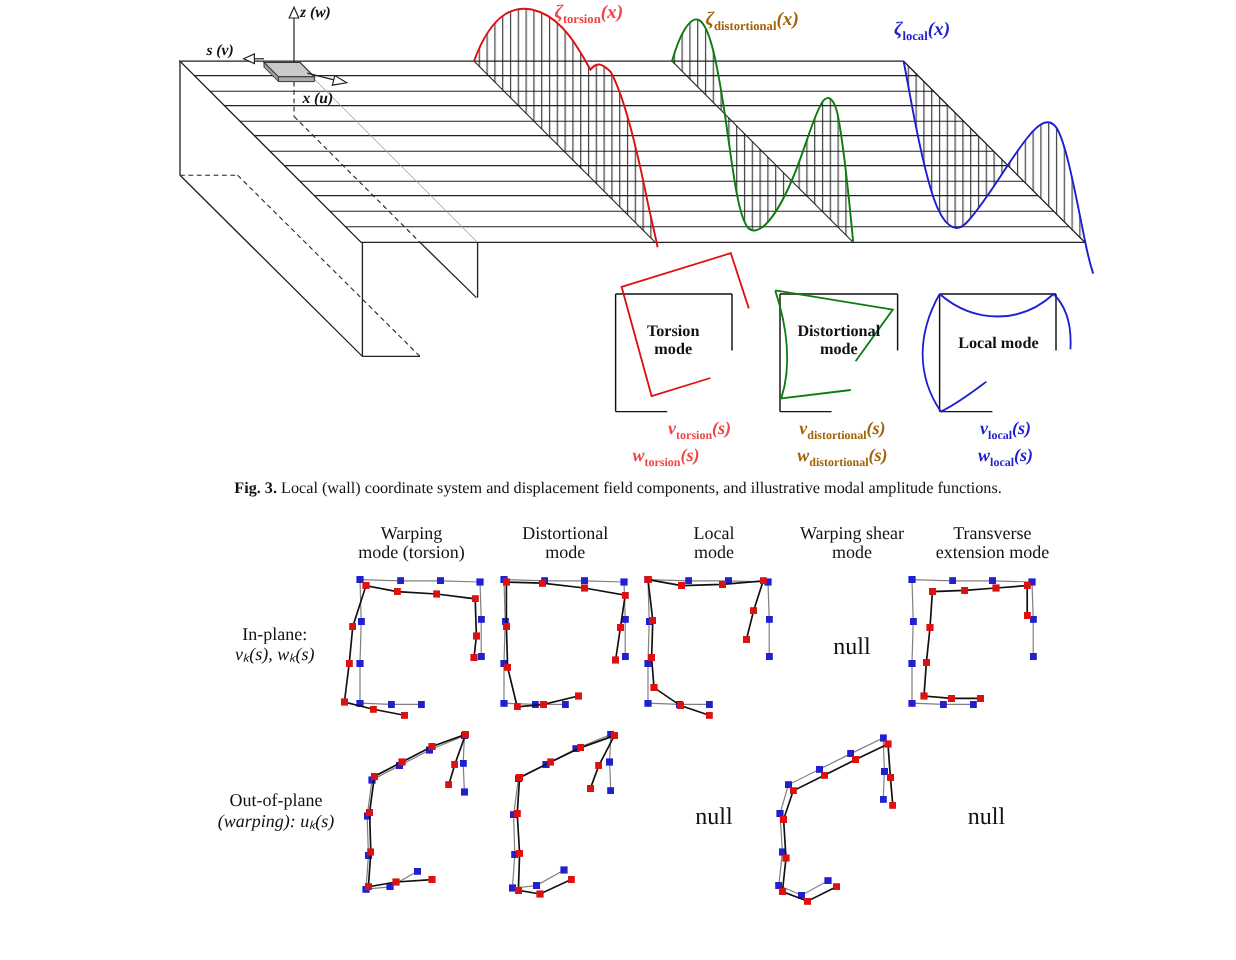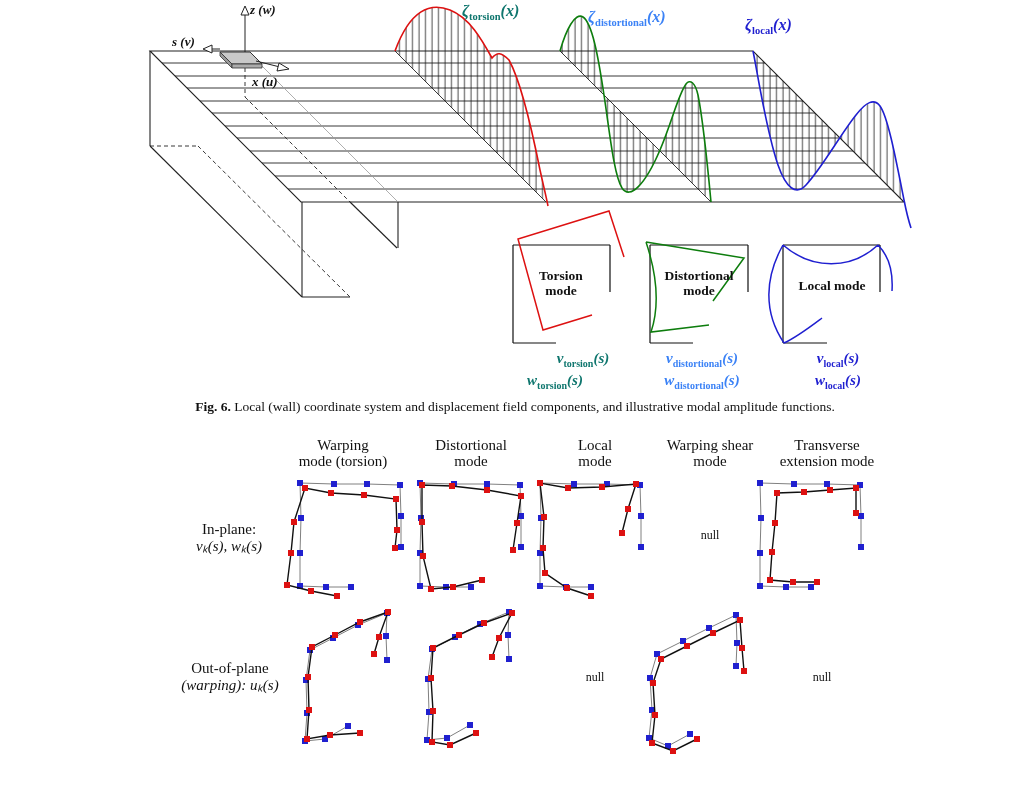--- a/index.html
+++ b/index.html
@@ -3,34 +3,34 @@
 <meta charset="utf-8">
 <style>
   html,body{margin:0;padding:0;background:#ffffff;}
   .page{position:relative;width:1030px;height:800px;background:#ffffff;overflow:hidden;
         font-family:"Liberation Serif", serif;color:#111;}
   svg{position:absolute;left:0;top:0;}
   .lbl{position:absolute;white-space:nowrap;}
   .axis-lbl{font-size:13px;font-weight:bold;font-style:italic;}
   .zeta{font-size:16px;font-weight:bold;font-style:italic;}
   .zeta sub{font-size:10.5px;font-style:normal;font-weight:bold;}
-  .zeta-red{color:#0f766e;}
-  .zeta-green{color:#3b82f6;}
+  .zeta-red{color:#ef4444;}
+  .zeta-green{color:#a16207;}
   .zeta-blue{color:#1f1fd0;}
   .mode-title{font-size:13.5px;font-weight:bold;text-align:center;line-height:15px;transform:translateX(-50%);}
   .vw{font-size:15px;font-weight:bold;font-style:italic;text-align:center;transform:translateX(-50%);}
   .vw sub{font-size:10px;font-style:normal;}
   .caption{font-size:13.5px;}
   .caption .cap-label{font-weight:bold;}
   .fig2-caption{left:0;width:1030px;text-align:center;}
   .fig3-caption{left:25px;width:980px;text-align:justify;white-space:normal;}
   .col-head{font-size:15px;text-align:center;line-height:16px;transform:translateX(-50%);}
   .row-head{font-size:15px;text-align:center;line-height:17px;transform:translateX(-50%);}
   .row-head .math{font-style:italic;}
-  .null-lbl{font-size:12px;transform:translateX(-50%);}
+  .null-lbl{font-size:20px;transform:translateX(-50%);}
 </style>
 </head>
 <body>
 
 <div class="page">
 
   <svg width="1030" height="800" viewBox="0 0 1030 800">
     <defs>
       <pattern id="vh" width="6.5" height="8" patternUnits="userSpaceOnUse">
         <path d="M3,0 V8" stroke="#111" stroke-width="0.8"></path>
@@ -174,21 +174,21 @@
       <div>Local mode</div>
     </div>
 
   <div class="lbl vw zeta-red" style="left:583px;top:350px;"><span>v</span><sub>torsion</sub><span>(s)</span></div>
   <div class="lbl vw zeta-red" style="left:555px;top:372px;"><span>w</span><sub>torsion</sub><span>(s)</span></div>
   <div class="lbl vw zeta-green" style="left:702px;top:350px;"><span>v</span><sub>distortional</sub><span>(s)</span></div>
   <div class="lbl vw zeta-green" style="left:702px;top:372px;"><span>w</span><sub>distortional</sub><span>(s)</span></div>
   <div class="lbl vw zeta-blue" style="left:838px;top:350px;"><span>v</span><sub>local</sub><span>(s)</span></div>
   <div class="lbl vw zeta-blue" style="left:838px;top:372px;"><span>w</span><sub>local</sub><span>(s)</span></div>
 
-  <div class="lbl caption fig2-caption" style="top:399px;"><span class="cap-label">Fig. 6.</span> <span>Local (wall) coordinate system and displacement field components, and illustrative modal amplitude functions.</span></div>
+  <div class="lbl caption fig2-caption" style="top:399px;"><span class="cap-label">Fig. 3.</span> <span>Local (wall) coordinate system and displacement field components, and illustrative modal amplitude functions.</span></div>
 
   <div class="lbl col-head" style="left:343px;top:437px;">
       <div>Warping</div>
       <div>mode (torsion)</div>
     </div>
   <div class="lbl col-head" style="left:471px;top:437px;">
       <div>Distortional</div>
       <div>mode</div>
     </div>
   <div class="lbl col-head" style="left:595px;top:437px;">

